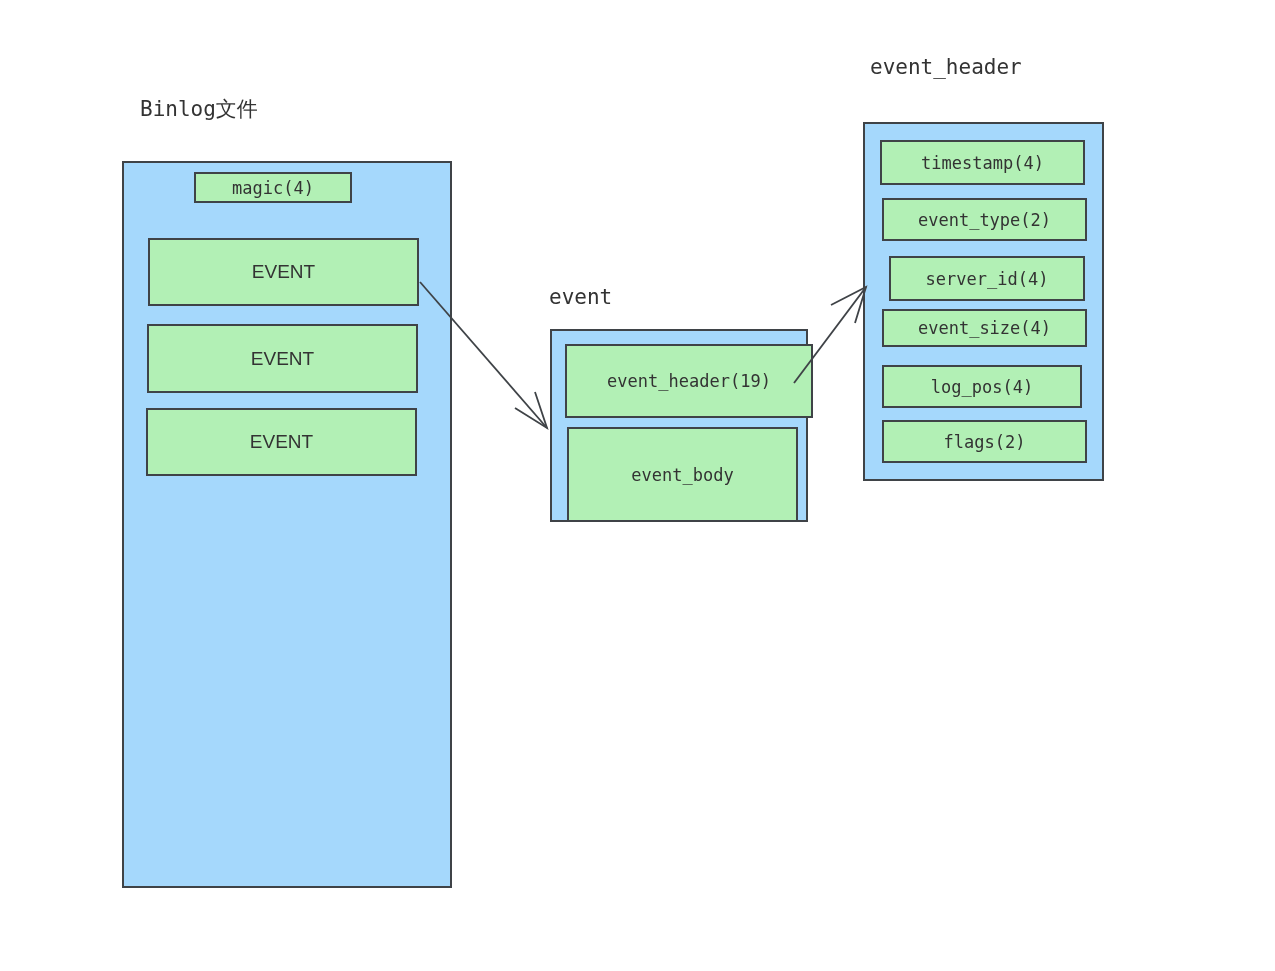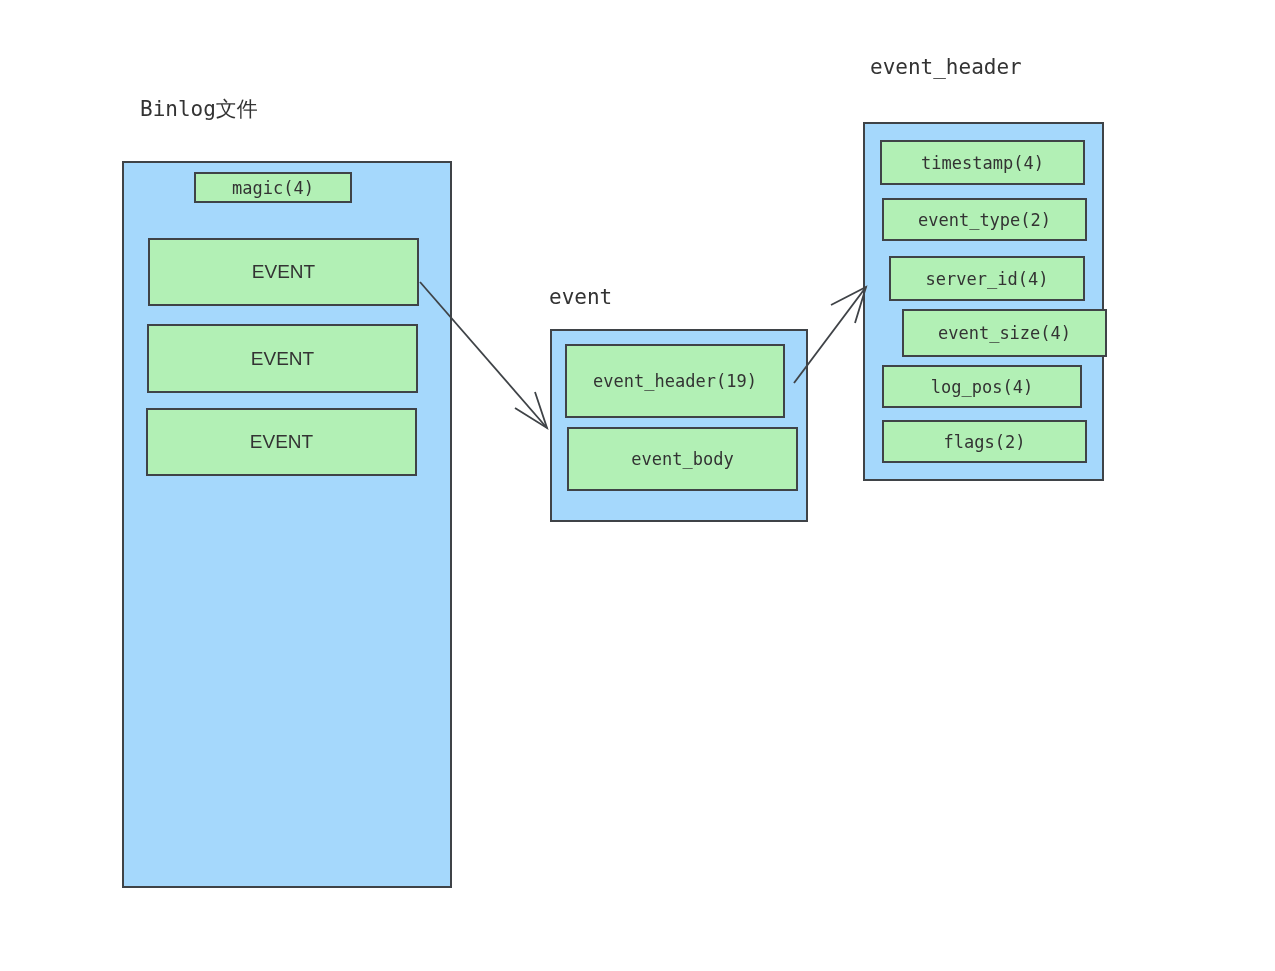--- a/index.html
+++ b/index.html
@@ -67,28 +67,28 @@
   <div class="diagram-title" style="left:549px;top:284px;width:200px;">event</div>
   <div class="diagram-title" style="left:870px;top:54px;width:200px;">event_header</div>
 
   <div class="container-box" style="left:122px;top:161px;width:330px;height:727px;"></div>
   <div class="cell" style="left:194px;top:172px;width:158px;height:31px;">magic(4)</div>
   <div class="cell sans" style="left:148px;top:238px;width:271px;height:68px;">EVENT</div>
   <div class="cell sans" style="left:147px;top:324px;width:271px;height:69px;">EVENT</div>
   <div class="cell sans" style="left:146px;top:408px;width:271px;height:68px;">EVENT</div>
 
   <div class="container-box" style="left:550px;top:329px;width:258px;height:193px;"></div>
-  <div class="cell" style="left:565px;top:344px;width:220px;height:74px;">event_header(19)</div>
-  <div class="cell" style="left:567px;top:427px;width:231px;height:64px;">event_body</div>
+  <div class="cell" style="left:565px;top:344px;width:248px;height:74px;">event_header(19)</div>
+  <div class="cell" style="left:567px;top:427px;width:231px;height:95px;">event_body</div>
 
   <div class="container-box" style="left:863px;top:122px;width:241px;height:359px;"></div>
   <div class="cell" style="left:880px;top:140px;width:205px;height:45px;">timestamp(4)</div>
   <div class="cell" style="left:882px;top:198px;width:205px;height:43px;">event_type(2)</div>
   <div class="cell" style="left:882px;top:256px;width:196px;height:45px;margin-left:7px;">server_id(4)</div>
-  <div class="cell" style="left:902px;top:309px;width:205px;height:48px;">event_size(4)</div>
+  <div class="cell" style="left:882px;top:309px;width:205px;height:38px;">event_size(4)</div>
   <div class="cell" style="left:882px;top:365px;width:200px;height:43px;">log_pos(4)</div>
   <div class="cell" style="left:882px;top:420px;width:205px;height:43px;">flags(2)</div>
 
   <svg class="arrows" viewBox="0 0 1275 971" xmlns="http://www.w3.org/2000/svg">
     <g>
       <line x1="420" y1="282" x2="547" y2="428"></line>
       <path class="head" d="M535,392 L547,428 L515,408"></path>
     </g>
     <g>
       <line x1="794" y1="383" x2="866" y2="287"></line>

